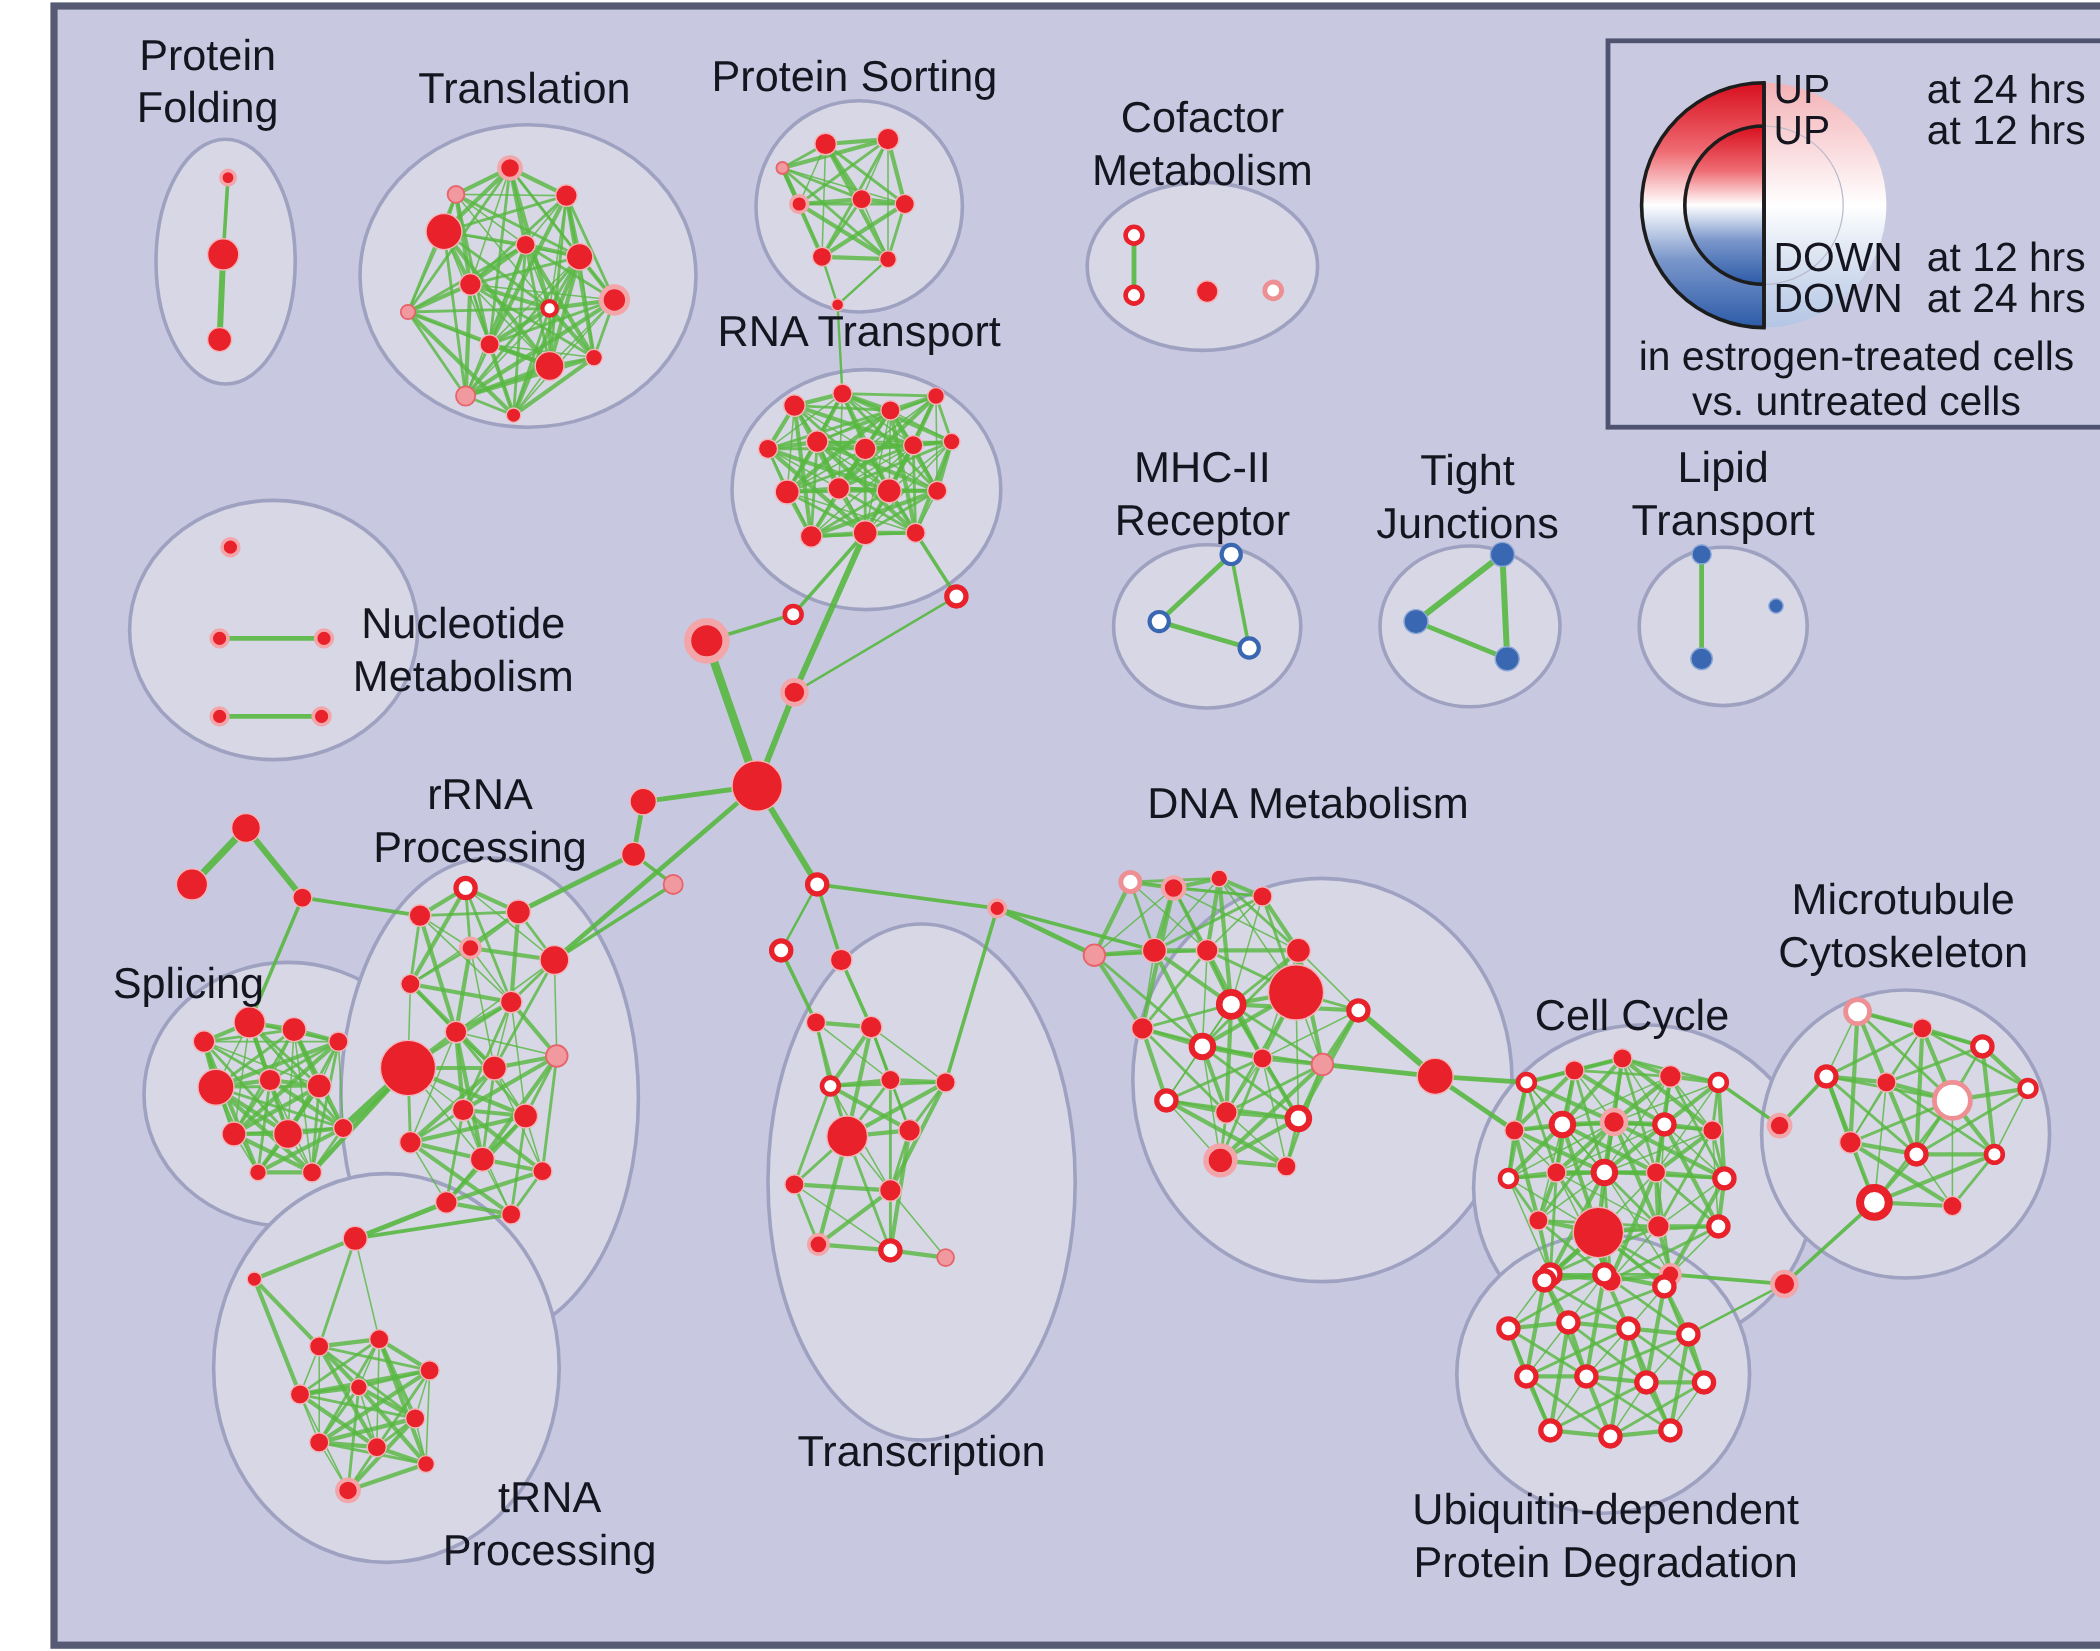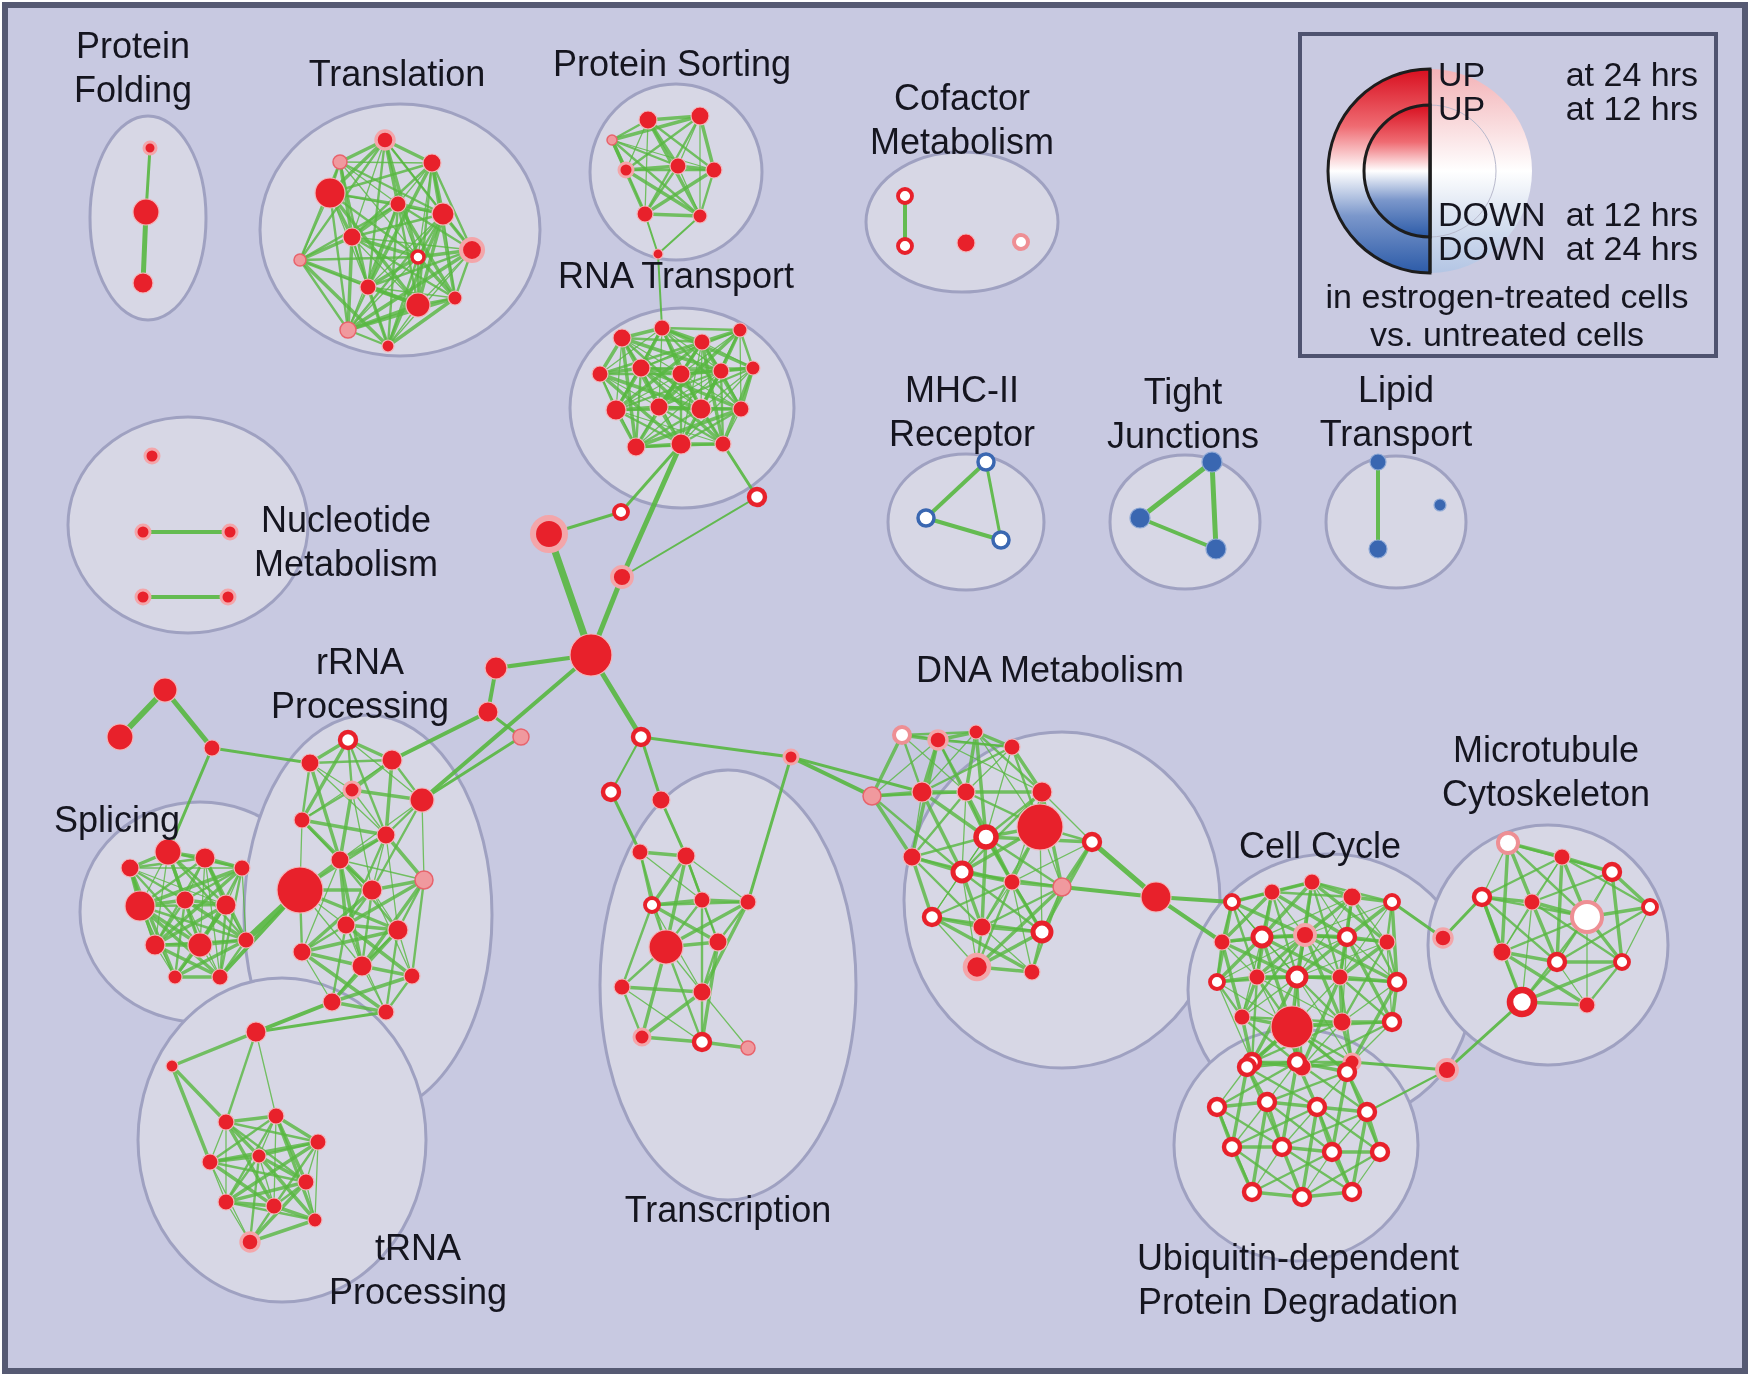--- a/index.html
+++ b/index.html
@@ -1,16 +1,16 @@
 <!DOCTYPE html>
 <html><head>
 <meta charset="utf-8">
 <style>
   html,body{margin:0;padding:0;background:#ffffff;}
-  #figure{position:relative;width:1405px;height:1376px;font-family:"Liberation Sans",sans-serif;}
+  #figure{position:relative;width:1405px;height:1376px;font-family:"Liberation Sans",sans-serif;margin-left:40px;}
   svg{position:absolute;left:0;top:0;}
   svg text{font-family:"Liberation Sans",sans-serif;}
   .legend-label{font-size:34px;fill:#15151f;}
 </style>
 </head>
 <body>
 
 <div id="figure">
   <svg id="net" width="1750" height="1376" viewBox="0 0 1750 1376">
     <defs>

